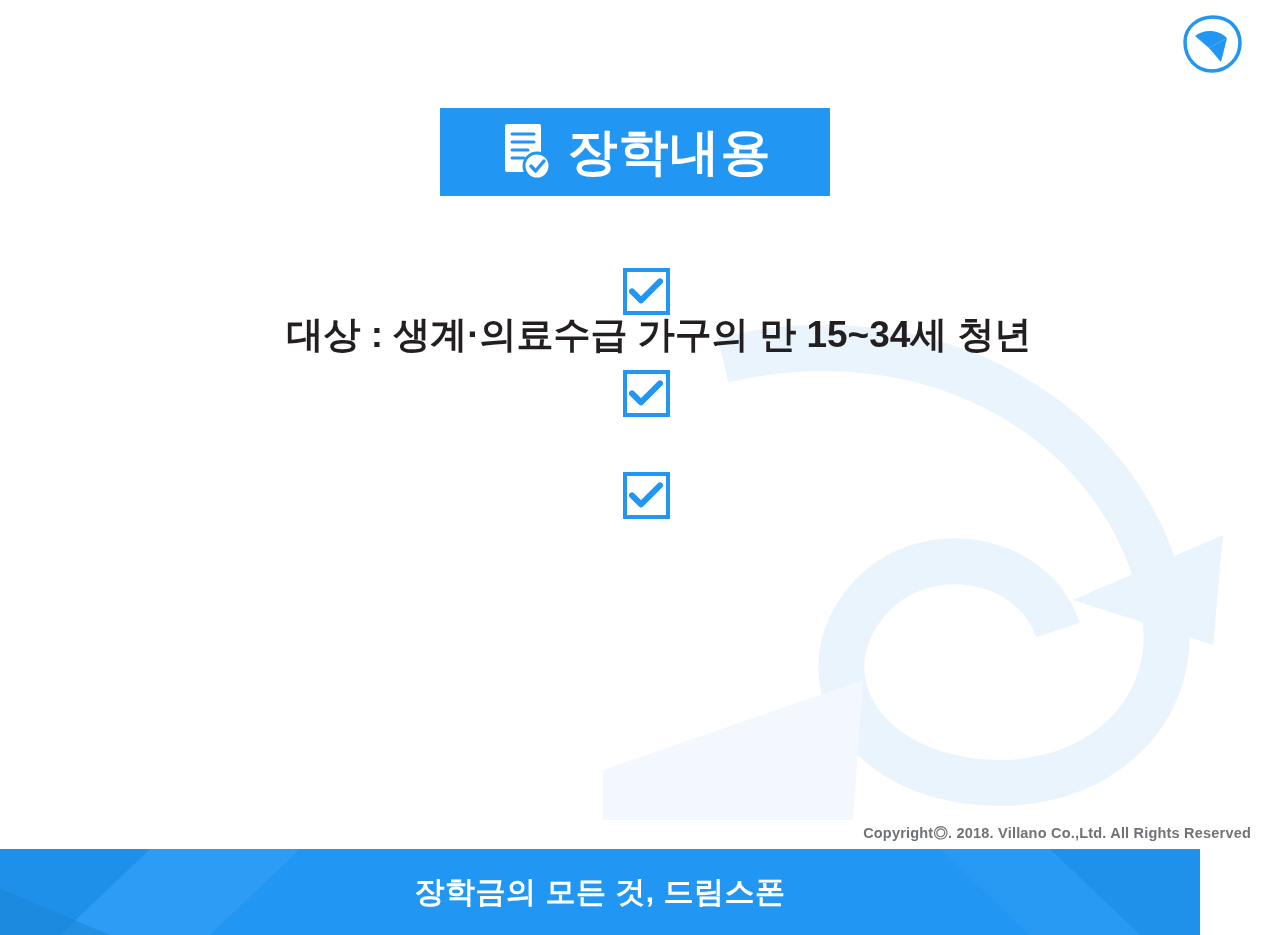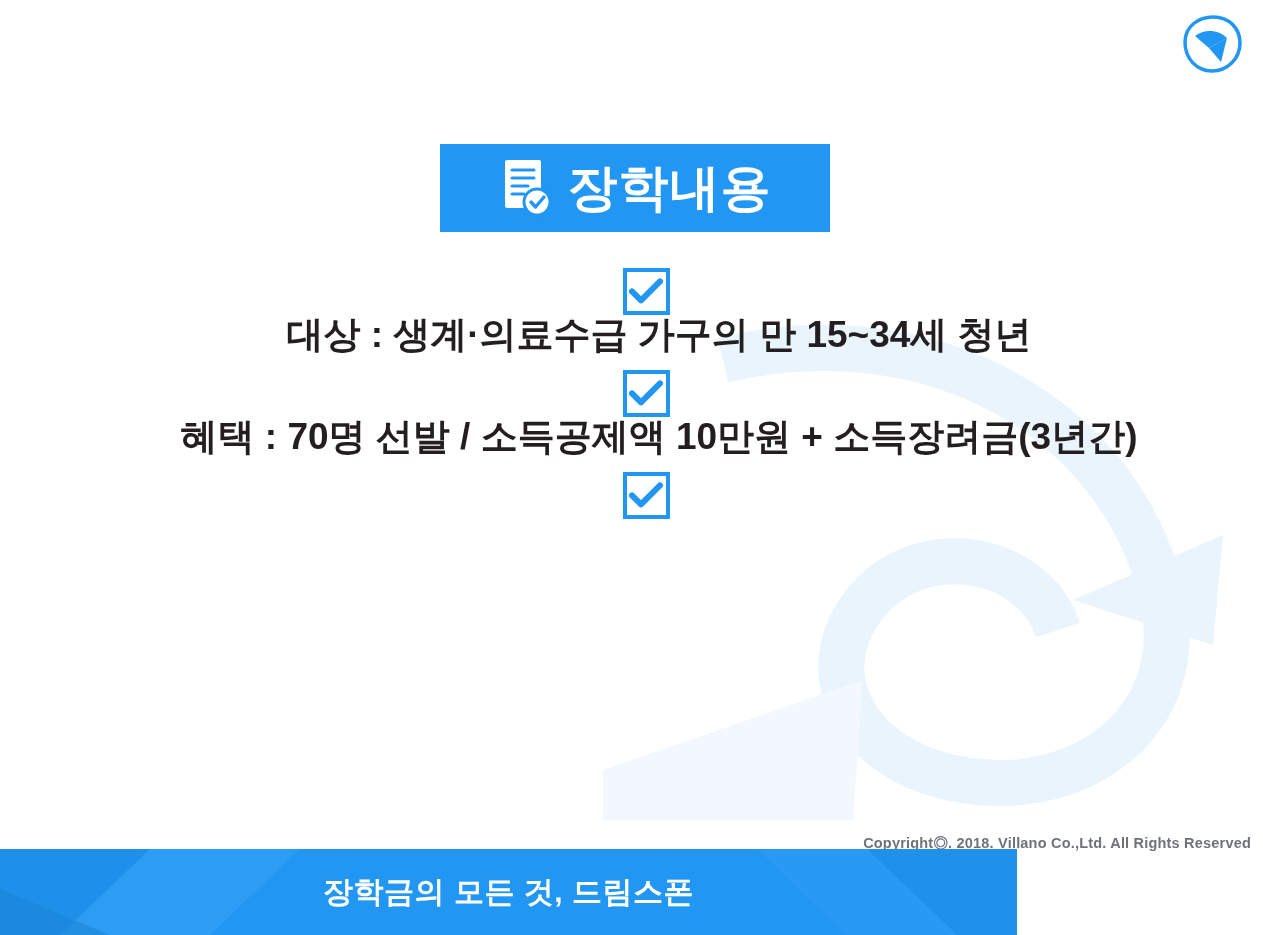--- a/index.html
+++ b/index.html
@@ -48,21 +48,20 @@
     left: 440px;
     top: 108px;
     width: 390px;
     height: 88px;
     background: #2196f3;
     display: flex;
     align-items: center;
     justify-content: center;
     gap: 15px;
     z-index: 3;
-    margin-top: 36px;
   }
   .title-icon {
     width: 54px;
     height: 62px;
     flex: none;
     display: block;
   }
   .title-text {
     color: #ffffff;
     font-size: 50px;
@@ -109,34 +108,34 @@
     font-weight: bold;
     color: #231f20;
     white-space: nowrap;
     line-height: 1.1;
   }
 
   
   .copyright {
     position: absolute;
     right: 12px;
-    bottom: 82px;
+    bottom: 92px;
     font-size: 14.5px;
     font-weight: bold;
     color: #6f7377;
     letter-spacing: 0.2px;
     z-index: 3;
   }
 
   
   .footer {
     position: absolute;
     left: 0;
     bottom: 0;
-    width: 1017px;
+    width: 1200px;
     height: 86px;
     background: #2196f3;
     overflow: hidden;
     z-index: 4;
   }
   .footer .shape {
     position: absolute;
     pointer-events: none;
   }
   .footer-text {
@@ -199,21 +198,20 @@
       </div>
       <div class="item-text">대상 : 생계·의료수급 가구의 만 15~34세 청년</div>
     </div>
 
     <div class="list-item">
       <div class="checkbox">
         <svg viewBox="0 0 36 30" xmlns="http://www.w3.org/2000/svg">
             <path d="M4 15 L 13 24 L 32 5" fill="none" stroke="#2196f3" stroke-width="6" stroke-linecap="round" stroke-linejoin="round"></path>
           </svg>
       </div>
-      <div class="item-text">혜택 : 70명 선발 / 소득공제액 10만원 + 소득장려금(3년간)</div>
     </div>
 
 
     <div class="list-item">
       <div class="checkbox">
         <svg viewBox="0 0 36 30" xmlns="http://www.w3.org/2000/svg">
             <path d="M4 15 L 13 24 L 32 5" fill="none" stroke="#2196f3" stroke-width="6" stroke-linecap="round" stroke-linejoin="round"></path>
           </svg>
       </div>
     </div>

